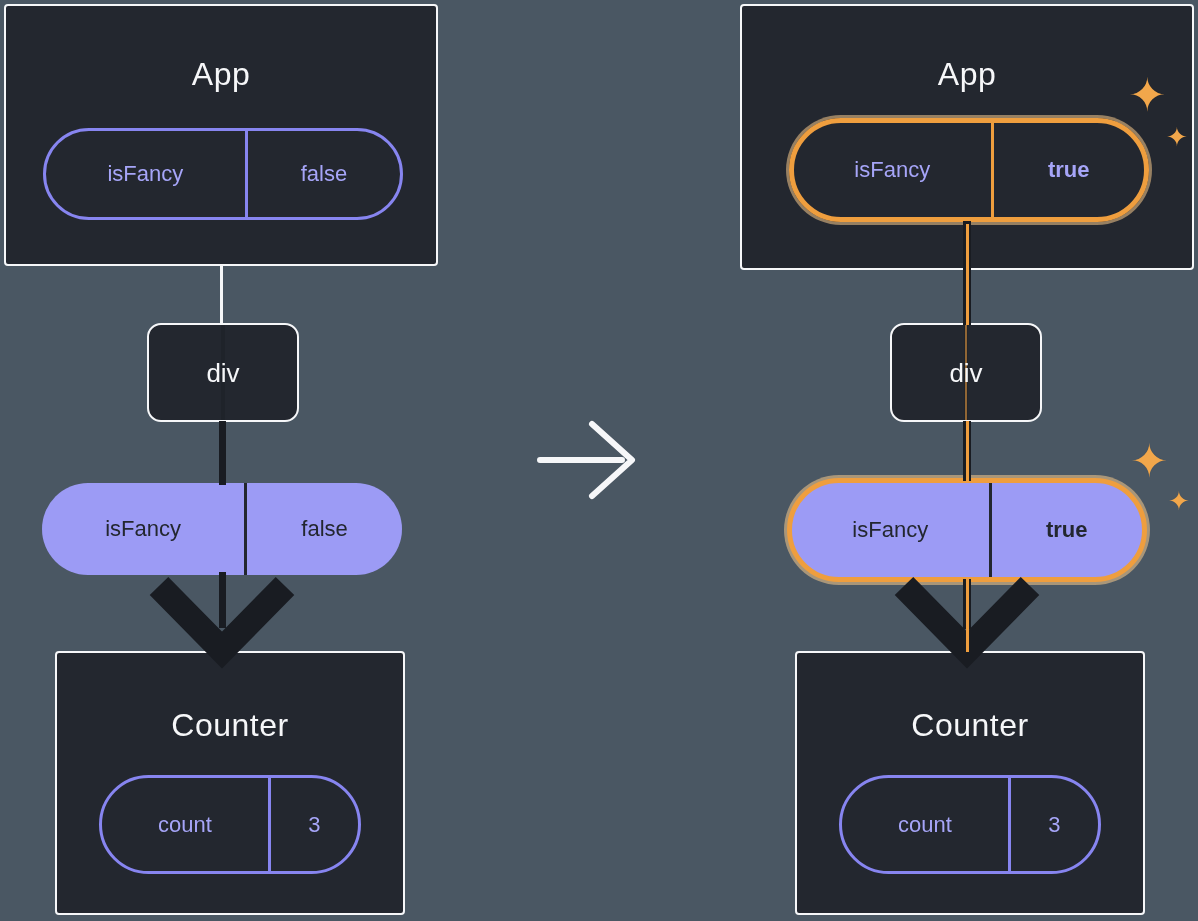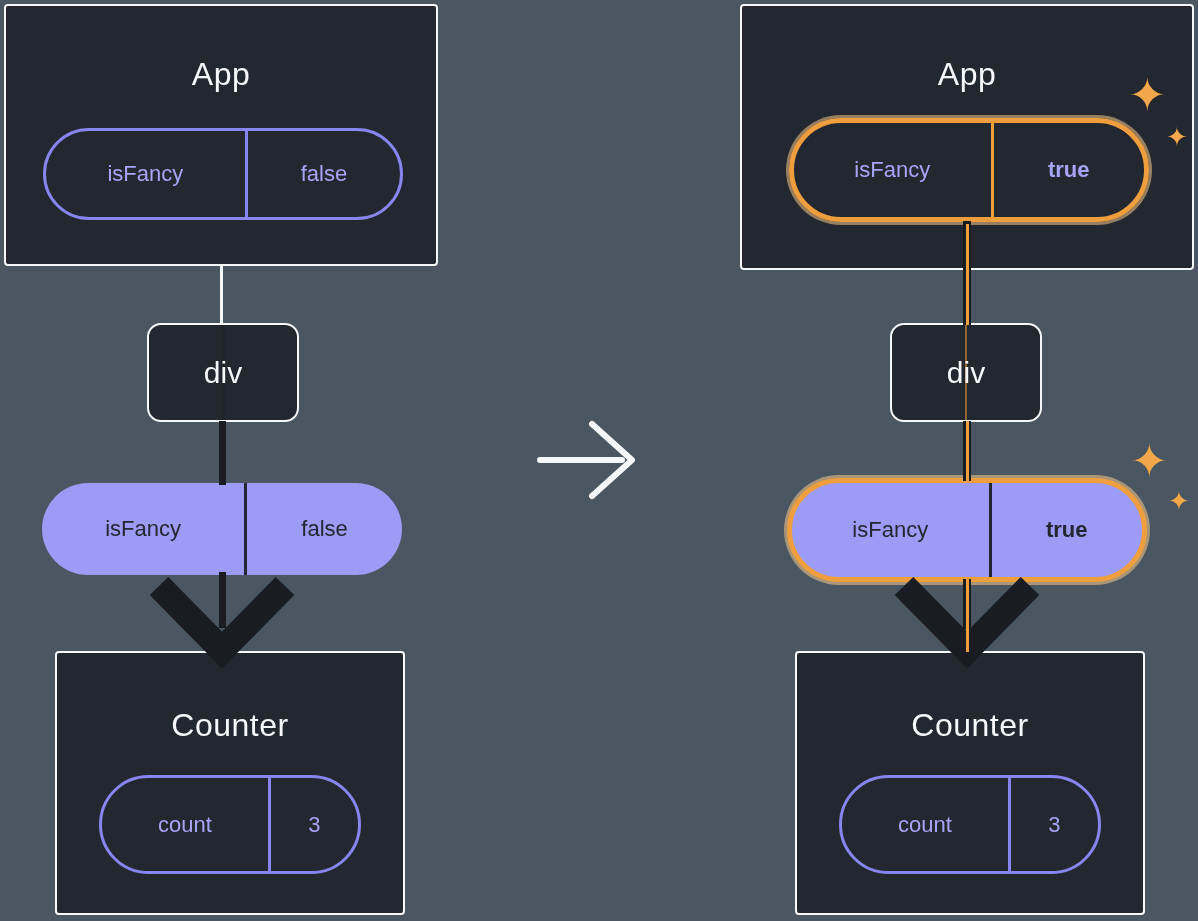--- a/index.html
+++ b/index.html
@@ -40,21 +40,21 @@
     font-weight:500;
     letter-spacing:.5px;
   }
   .node-label{
     position:absolute;
     width:100%;
     top:50%;
     transform:translateY(-50%);
     text-align:center;
     color:var(--white);
-    font-size:30px;
+    font-size:26px;
     font-weight:500;
   }
   .pill{
     position:absolute;
     display:flex;
     box-sizing:border-box;
     border-radius:70px;
     overflow:hidden;
     z-index:2;
   }

